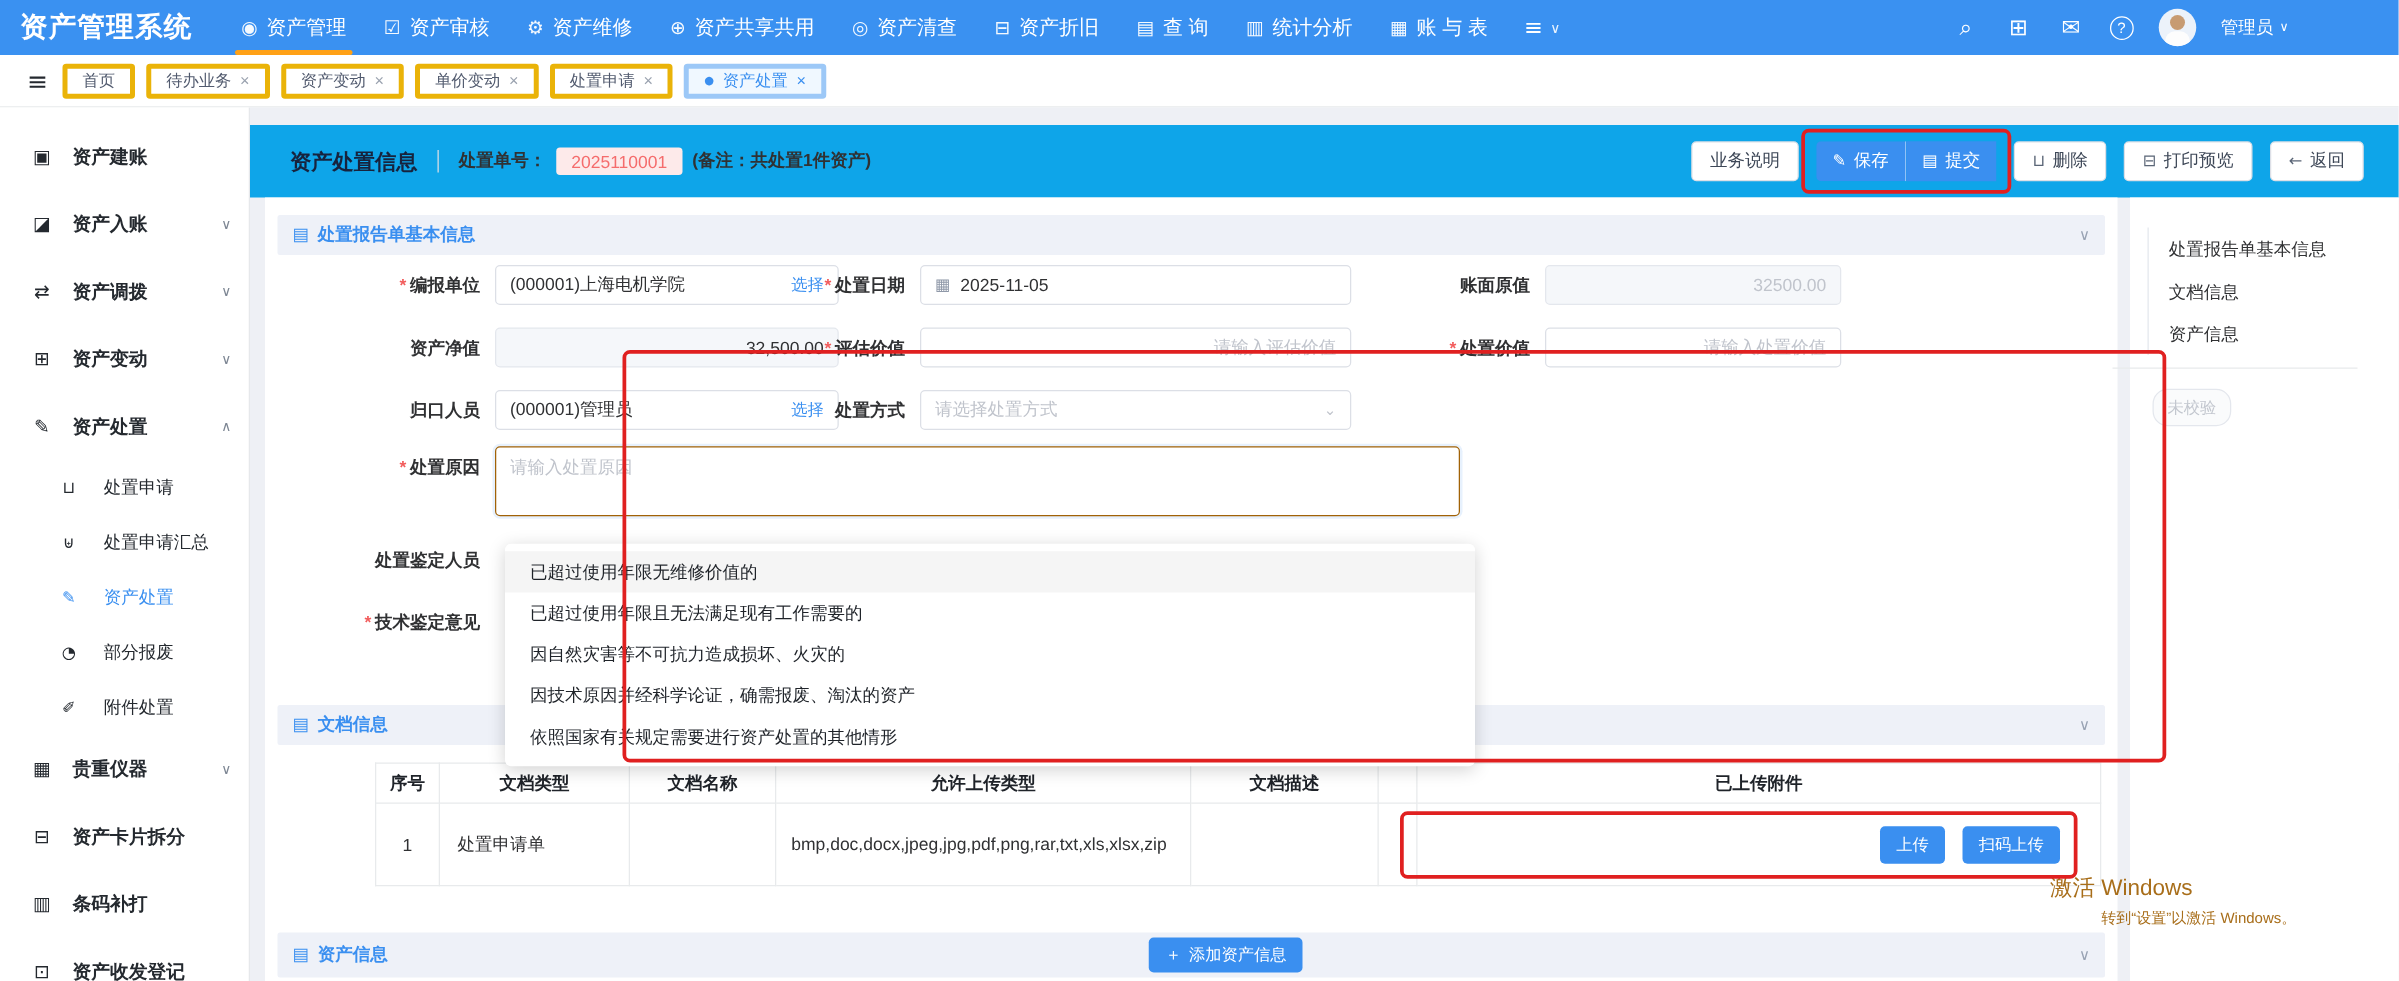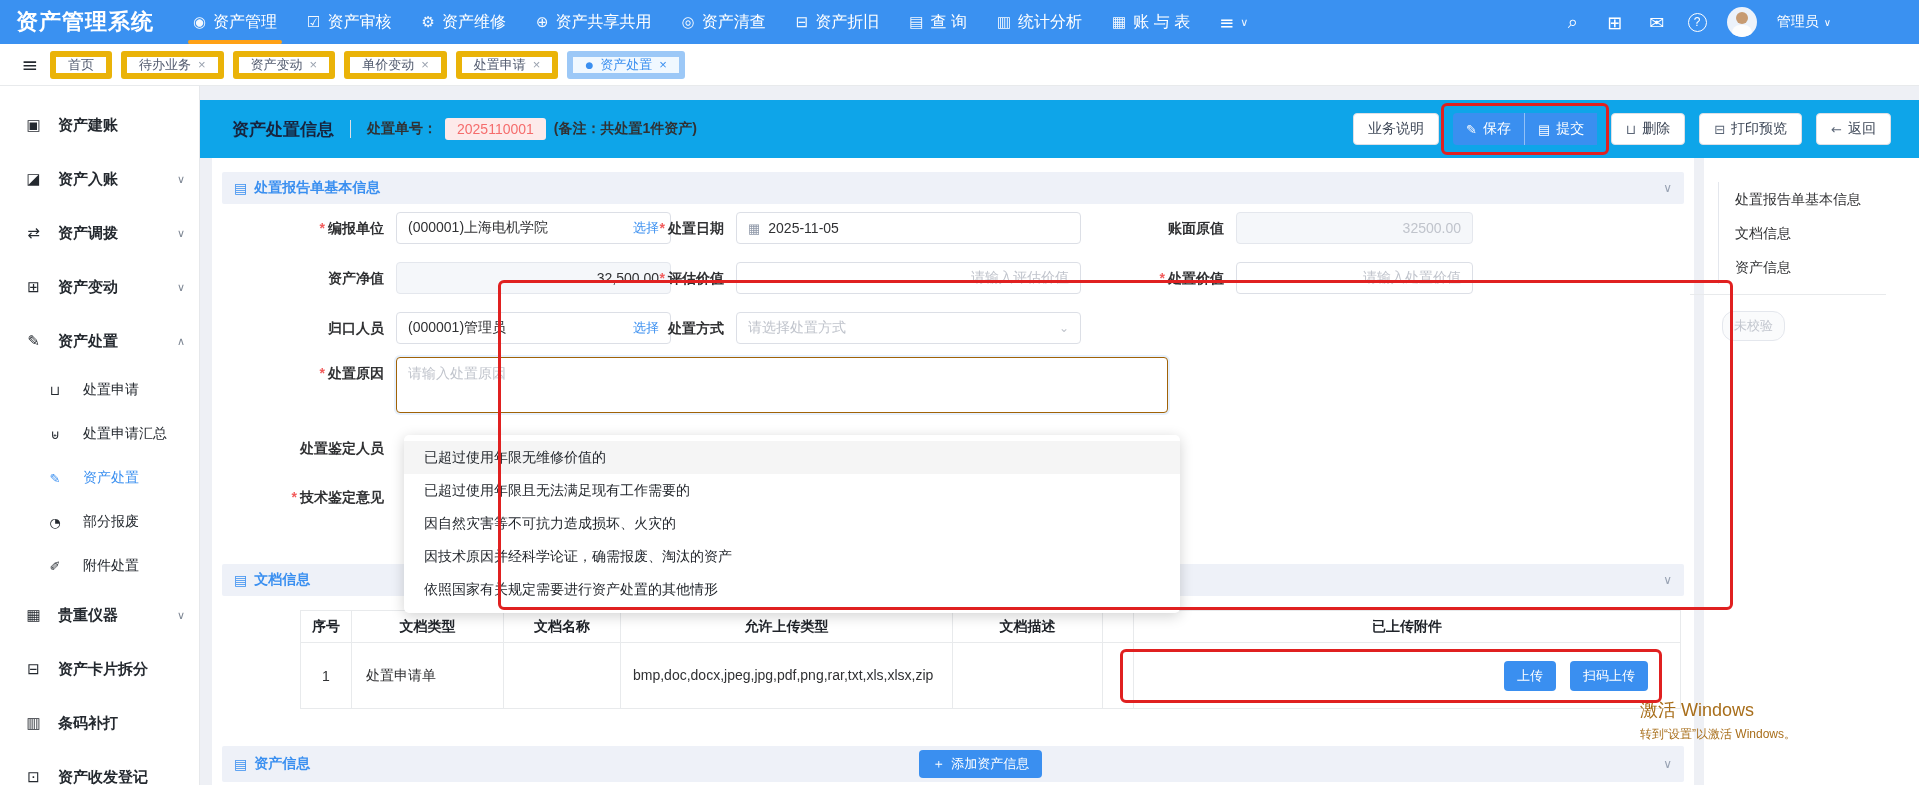--- a/index.html
+++ b/index.html
@@ -22,21 +22,21 @@
   .help-circ { width:19px; height:19px; border:1.5px solid #fff; border-radius:50%; font-size:12px; display:flex; align-items:center; justify-content:center; cursor:pointer; }
   .avatar { width:30px; height:30px; border-radius:50%; background:#ecf2fa; position:relative; overflow:hidden; cursor:pointer; }
   .avatar::before { content:""; position:absolute; left:9px; top:5px; width:12px; height:12px; border-radius:50%; background:#c79b72; }
   .avatar::after { content:""; position:absolute; left:5px; top:18px; width:20px; height:12px; border-radius:8px 8px 0 0; background:#fdfdfd; }
   .username { display:flex; align-items:center; gap:5px; font-size:14px; cursor:pointer; }
   .username .sm { font-size:10px; }
 
   
   .tabbar { height:42px; background:#fff; border-bottom:1px solid #e8eaec; display:flex; align-items:center; padding:0 10px; }
   .collapse-btn { font-size:20px; color:#24292f; width:40px; text-align:center; cursor:pointer; }
-  .tab { height:28px; display:flex; align-items:center; gap:7px; border:6px solid #eab308; border-radius:3px; background:#fff; color:#515a6e; font-size:13px; padding:0 12px; margin-right:9px; cursor:pointer; white-space:nowrap; }
+  .tab { height:28px; display:flex; align-items:center; gap:7px; border:4px solid #eab308; border-radius:3px; background:#fff; color:#515a6e; font-size:13px; padding:0 12px; margin-right:9px; cursor:pointer; white-space:nowrap; }
   .tab .x { color:#9aa2af; font-size:13px; }
   .tab.active { color:#3a8ff0; border-color:#9cc8f7; background:#f0f8ff; }
   .tab.active .x { color:#3a8ff0; }
   .tab .dot { font-size:9px; color:#3a8ff0; }
 
   
   .layout { display:flex; height:699px; }
   .sidebar { width:200px; background:#fff; border-right:1px solid #e6e8eb; padding-top:12px; overflow:hidden; flex:none; }
   .side-item { height:54px; display:flex; align-items:center; padding-left:25px; font-size:15px; font-weight:bold; color:#24292f; cursor:pointer; position:relative; }
   .side-item .si { width:17px; font-size:15px; margin-right:16px; font-weight:normal; text-align:center; }
@@ -105,21 +105,21 @@
 
   
   .rightpanel { position:absolute; top:72px; right:0; width:215px; bottom:0; background:#fff; padding-top:24px; }
   .anchor-list { margin-left:14px; border-left:1px solid #e4e7ed; padding-left:16px; }
   .anchor-item { height:34px; line-height:34px; font-size:14px; color:#303133; cursor:pointer; white-space:nowrap; }
   .rp-div { border-bottom:1px solid #e8eaec; margin:10px 0 16px -14px; width:196px; }
   .status-badge { display:inline-block; margin-left:18px; border:1px solid #e4e7ed; background:#fafbfc; color:#c3c7cf; border-radius:12px; padding:5px 11px; font-size:13px; }
 
   .watermark { position:absolute; left:1440px; top:612px; z-index:70; color:#a16207; opacity:.92; pointer-events:none; }
   .wm1 { font-size:18px; }
-  .wm2 { font-size:12px; margin-top:4px; }
+  .wm2 { font-size:12px; margin-top:4px;margin-left:41px; }
 
   .hl-form { left:286px; top:122px; width:1235px; height:330px; }
 </style>
 </head>
 <body>
 
 <div class="topbar">
   <div class="brand">资产管理系统</div>
   <div class="topnav">
     <div class="nav-item active">

